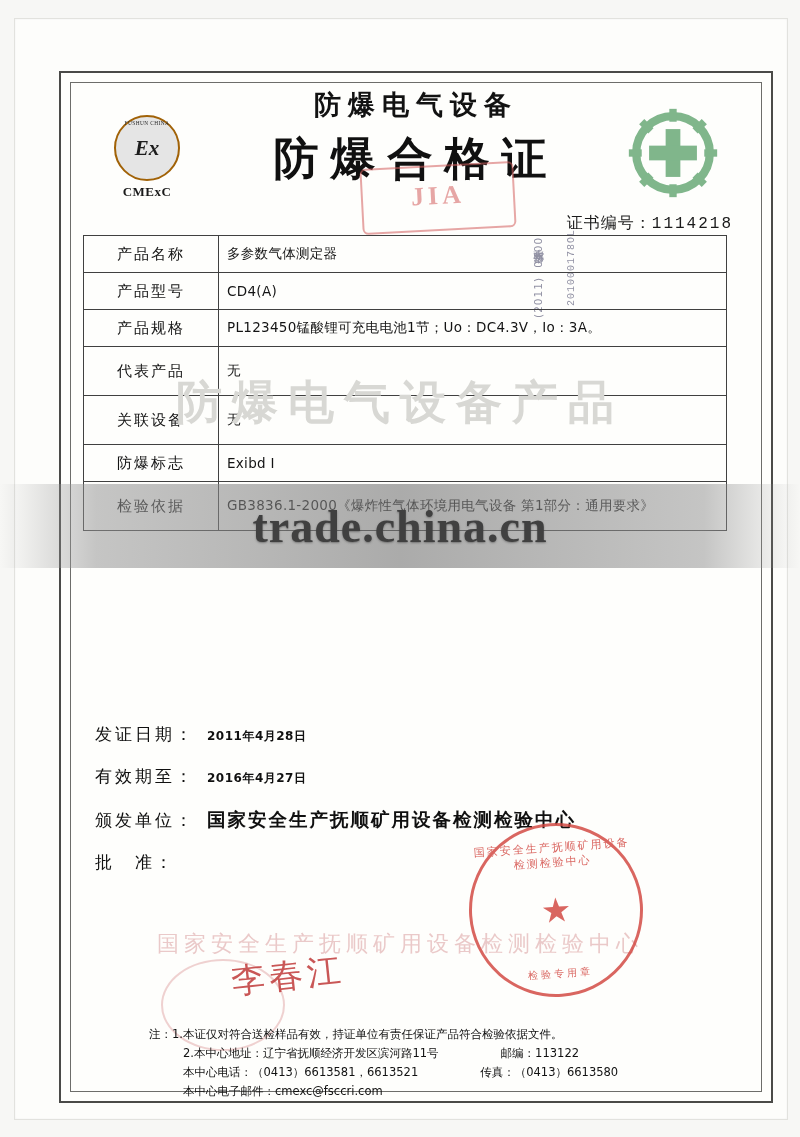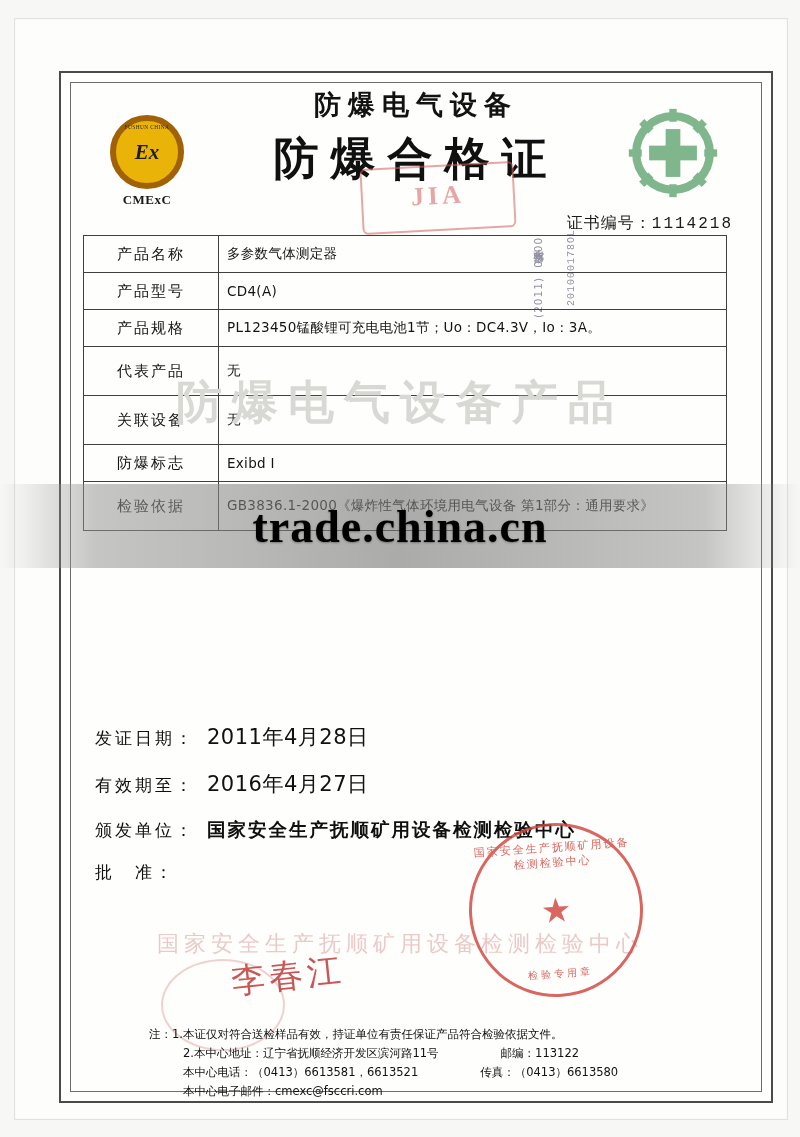--- a/index.html
+++ b/index.html
@@ -52,24 +52,24 @@
   }
   .logo-cmexc {
     position: absolute;
     left: 38px; top: 42px;
     width: 96px;
     text-align: center;
   }
   .logo-circle {
     width: 62px; height: 62px;
     margin: 0 auto;
-    border: 6px solid #a16207;
+    border: 2px solid #a16207;
     border-radius: 50%;
     position: relative;
-    background: #eab308;
+    background: #e5e5e5;
   }
   .logo-circle .ring-text {
     position: absolute;
     left: 0; top: 3px;
     width: 100%;
     text-align: center;
     font-size: 5.4px;
     letter-spacing: .4px;
     color: #2b2b2b;
     font-family: "Liberation Serif", serif;
@@ -216,21 +216,21 @@
     background: linear-gradient(to right, rgba(255,255,255,0) 0%, rgba(150,150,150,.55) 12%, rgba(120,120,120,.62) 50%, rgba(150,150,150,.55) 88%, rgba(255,255,255,0) 100%);
     pointer-events: none;
   }
   .trade-text {
     position: absolute;
     left: 0; top: 500px;
     width: 800px;
     text-align: center;
     font-size: 46px;
     font-weight: bold;
-    color: #000000;
+    color: #404040;
     letter-spacing: 1px;
     font-family: "Liberation Serif", serif;
     text-shadow: 0 1px 2px rgba(60,60,60,.5);
     pointer-events: none;
   }
 
   
   .body-text {
     position: absolute;
     left: 34px; top: 540px;
@@ -264,22 +264,22 @@
     font-size: 17px;
     color: #101010;
     letter-spacing: 1px;
   }
   .field-row.big .field-value {
     font-size: 18.5px;
     font-weight: bold;
     letter-spacing: 2px;
   }
   .field-row.date .field-value {
-    font-size: 21px;
-    font-weight: normal;
+    font-size: 12px;
+    font-weight: bold;
     letter-spacing: .5px;
   }
 
   
   .red-seal {
     position: absolute;
     left: 408px; top: 750px;
     width: 168px; height: 168px;
     border: 3px solid #d2453f;
     border-radius: 50%;

